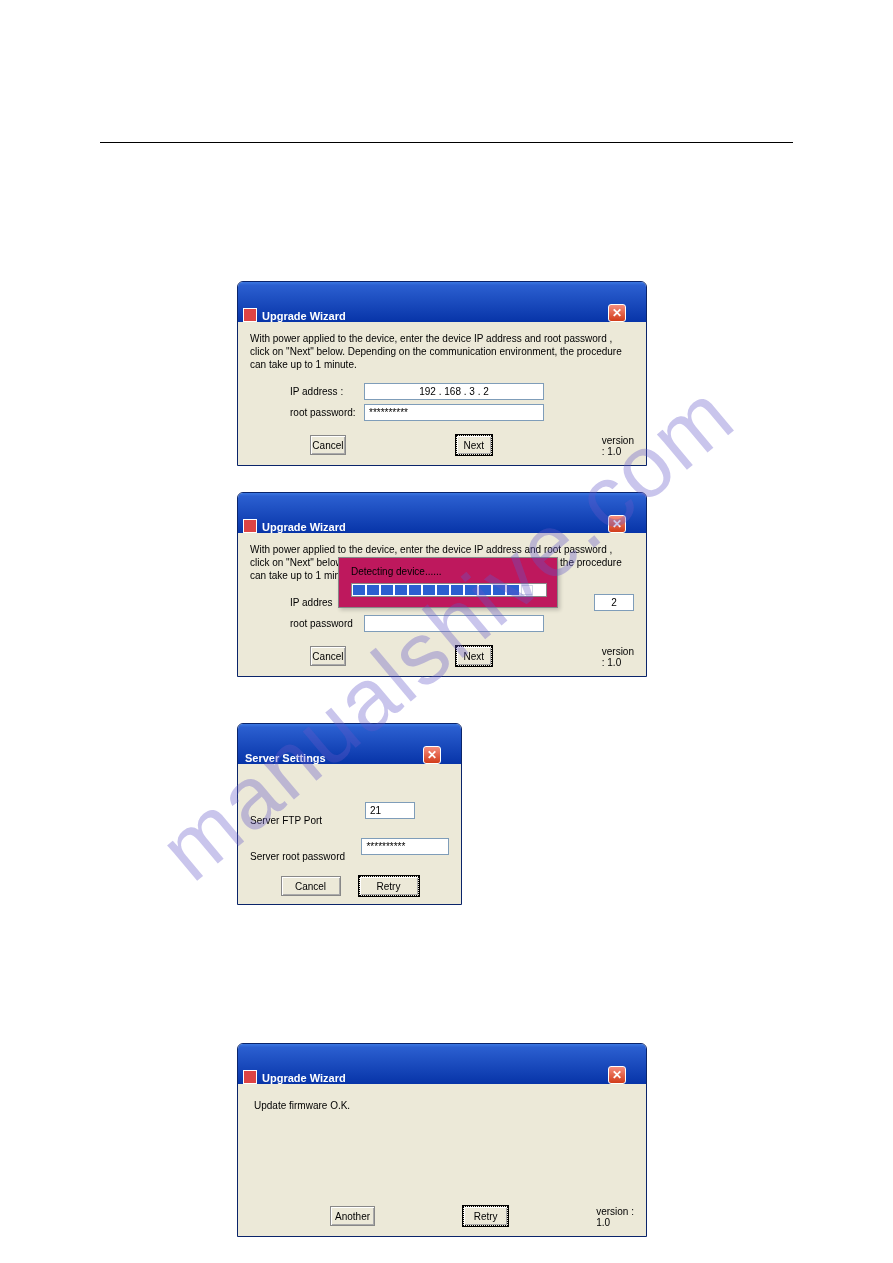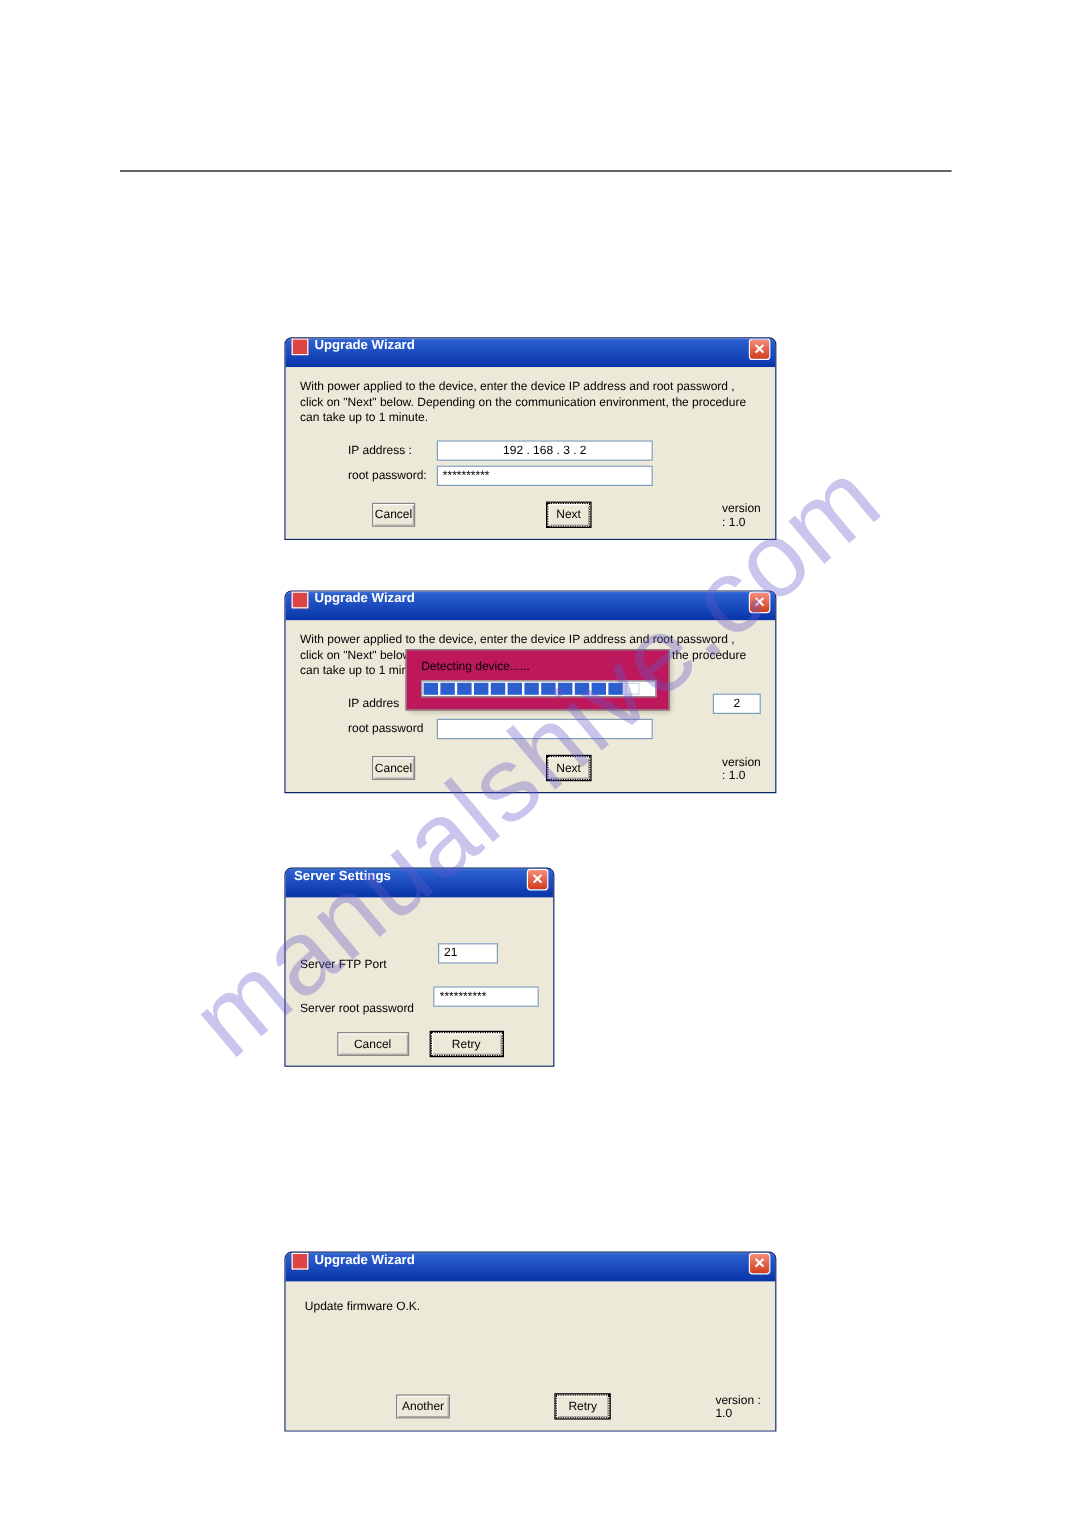--- a/index.html
+++ b/index.html
@@ -31,25 +31,25 @@
     pointer-events: none;
   }
   .dlg {
     position: absolute;
     background: #ece9d8;
     border: 1px solid #0a246a;
     border-radius: 6px 6px 0 0;
     overflow: hidden;
   }
   .titlebar {
-    height: 24px;
+    height: 40px;
     background: linear-gradient(to bottom, #3b77e2 0%, #2b5fd0 8%, #0734a8 100%);
     display: flex;
-    align-items: flex-start;
-    padding: 0 4px 0 5px;
+    align-items: flex-end;
+    padding: 0 20px 0 5px;
     gap: 5px;
   }
   .tb-icon {
     width: 14px; height: 14px;
     background: #d44; border: 1px solid #fff;
   }
   .tb-title {
     flex: 1;
     color: #fff;
     font-weight: bold;
@@ -237,21 +237,21 @@
     </div>
   </div>
 </div>
 
 <div class="dlg" style="left:237px; top:1043px; width:410px;">
   <div class="titlebar">
     <div class="tb-icon"></div>
     <div class="tb-title">Upgrade Wizard</div>
     <div class="tb-close">✕</div>
   </div>
-  <div class="body" style="height:124px; position:relative;">
+  <div class="body" style="height:152px; position:relative;border-radius:16px;">
     <div style="padding:6px 4px;">Update firmware O.K.</div>
     <div class="btnrow" style="position:absolute; bottom:8px; left:12px; right:12px; padding-left:80px; gap:88px;">
       <div class="btn">
           <span>Another</span>
         </div>
       <div class="btn def">
           <span>Retry</span>
         </div>
       <div class="ver">version : 1.0</div>
     </div>

